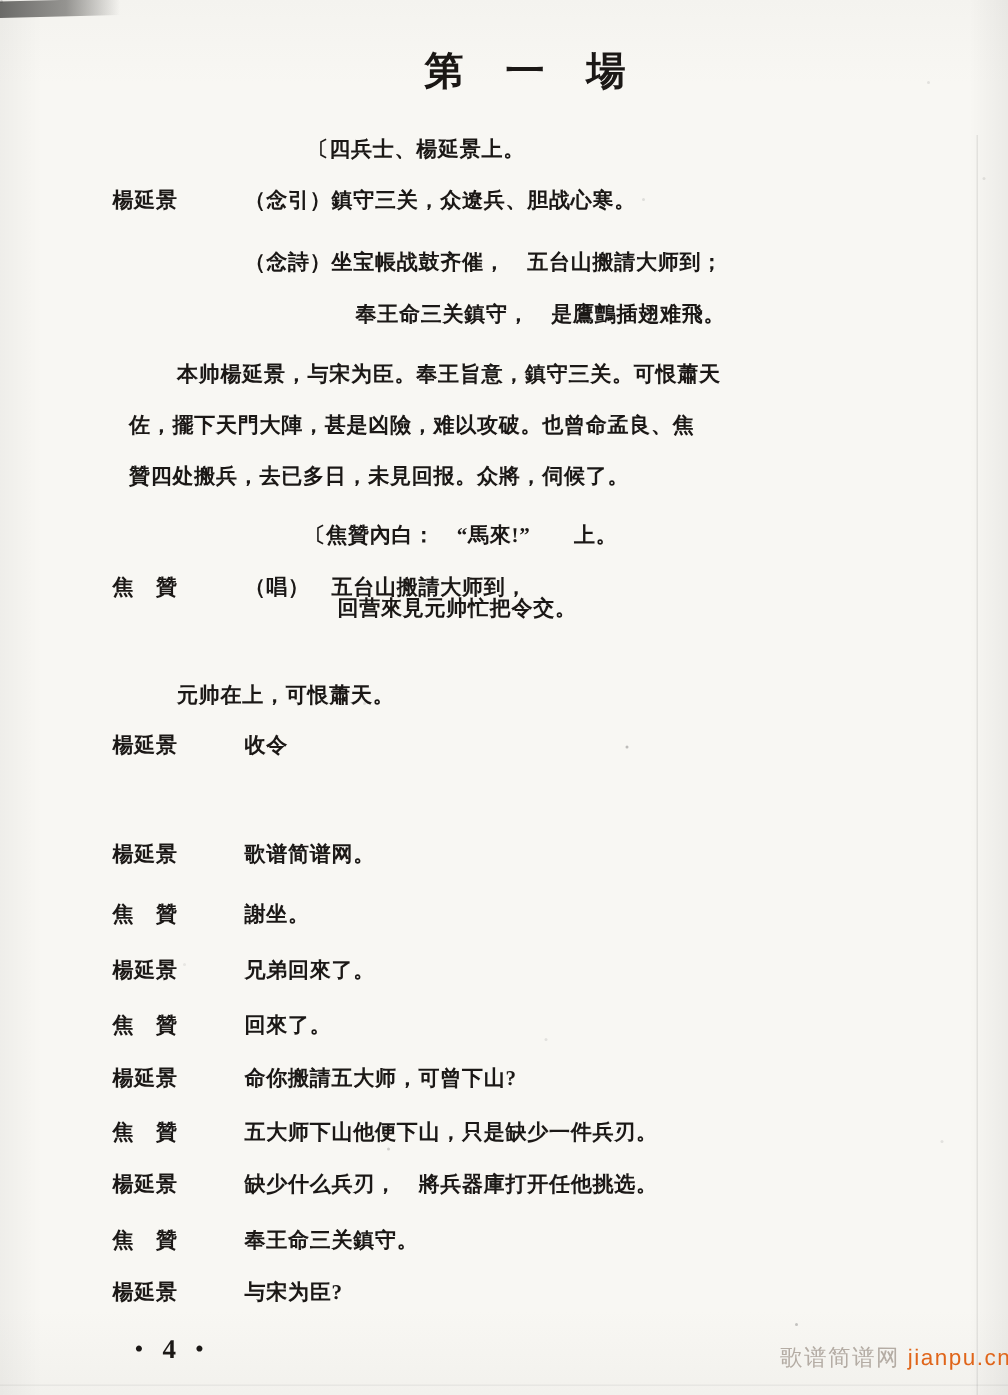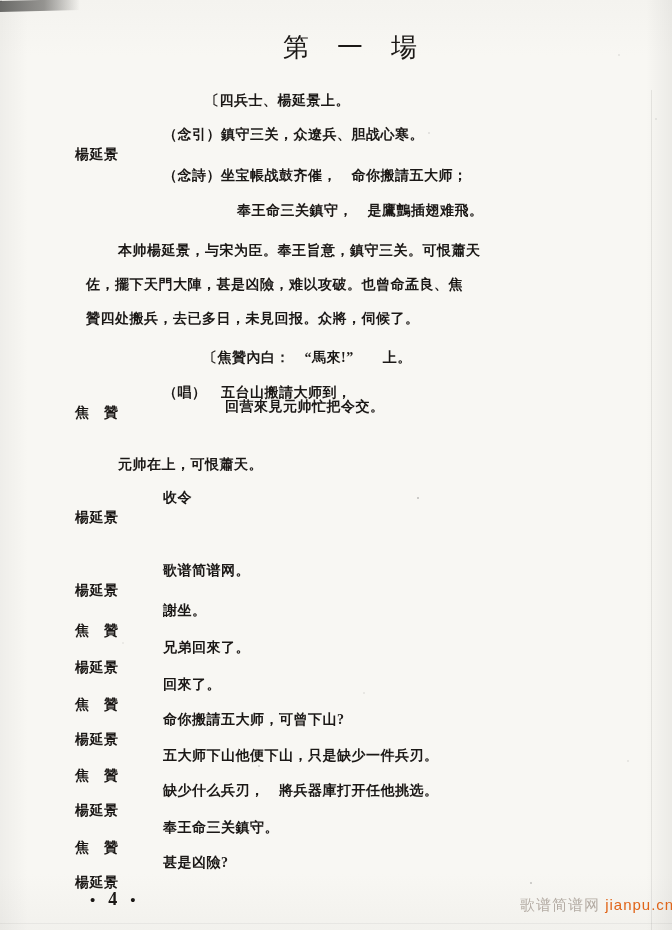--- a/index.html
+++ b/index.html
@@ -23,27 +23,26 @@
     white-space: nowrap;
     font-size: 14px;
     line-height: 26px;
     font-weight: 700;
     letter-spacing: 0.5px;
   }
   .row .speaker {
     display: inline-block;
     width: 88px;
     vertical-align: top;
-    margin-top: 20px;
   }
   .title {
     position: absolute;
     left: 283px; top: 30px;
     font-size: 26px;
-    font-weight: 400;
+    font-weight: 700;
     letter-spacing: 1px;
     white-space: nowrap;
   }
   .page-number {
     position: absolute;
     left: 90px; top: 889px;
     display: flex;
     align-items: center;
     gap: 13px;
     font-size: 18px;
@@ -111,21 +110,21 @@
 
   <div class="row" style="top:88px; left:205px">
     <span>〔四兵士、楊延景上。</span>
   </div>
 
   <div class="row" style="top:122px; left:75px">
     <span class="speaker">楊延景</span><span>（念引）鎮守三关，众遼兵、胆战心寒。</span>
   </div>
 
   <div class="row" style="top:163px; left:163px">
-    <span>（念詩）坐宝帳战鼓齐催，　命你搬請五大师；</span>
+    <span>（念詩）坐宝帳战鼓齐催，　五台山搬請大师到；</span>
   </div>
 
   <div class="row" style="top:198px; left:237px">
     <span>奉王命三关鎮守，　是鷹鸇插翅难飛。</span>
   </div>
 
   <div class="row" style="top:238px; left:118px">
     <span>本帅楊延景，与宋为臣。奉王旨意，鎮守三关。可恨蕭天</span>
   </div>
 
@@ -184,21 +183,21 @@
 
   <div class="row" style="top:778px; left:75px">
     <span class="speaker">楊延景</span><span>缺少什么兵刃，　將兵器庫打开任他挑选。</span>
   </div>
 
   <div class="row" style="top:815px; left:75px">
     <span class="speaker">焦　贊</span><span>奉王命三关鎮守。</span>
   </div>
 
   <div class="row" style="top:850px; left:75px">
-    <span class="speaker">楊延景</span><span>甚是凶險?</span>
+    <span class="speaker">楊延景</span><span>与宋为臣?</span>
   </div>
 
   <div class="page-number">
     <span class="dot">•</span>
     <span>4</span>
     <span class="dot">•</span>
   </div>
 
   <div class="watermark">
     <span class="wm-name">歌谱简谱网</span>

